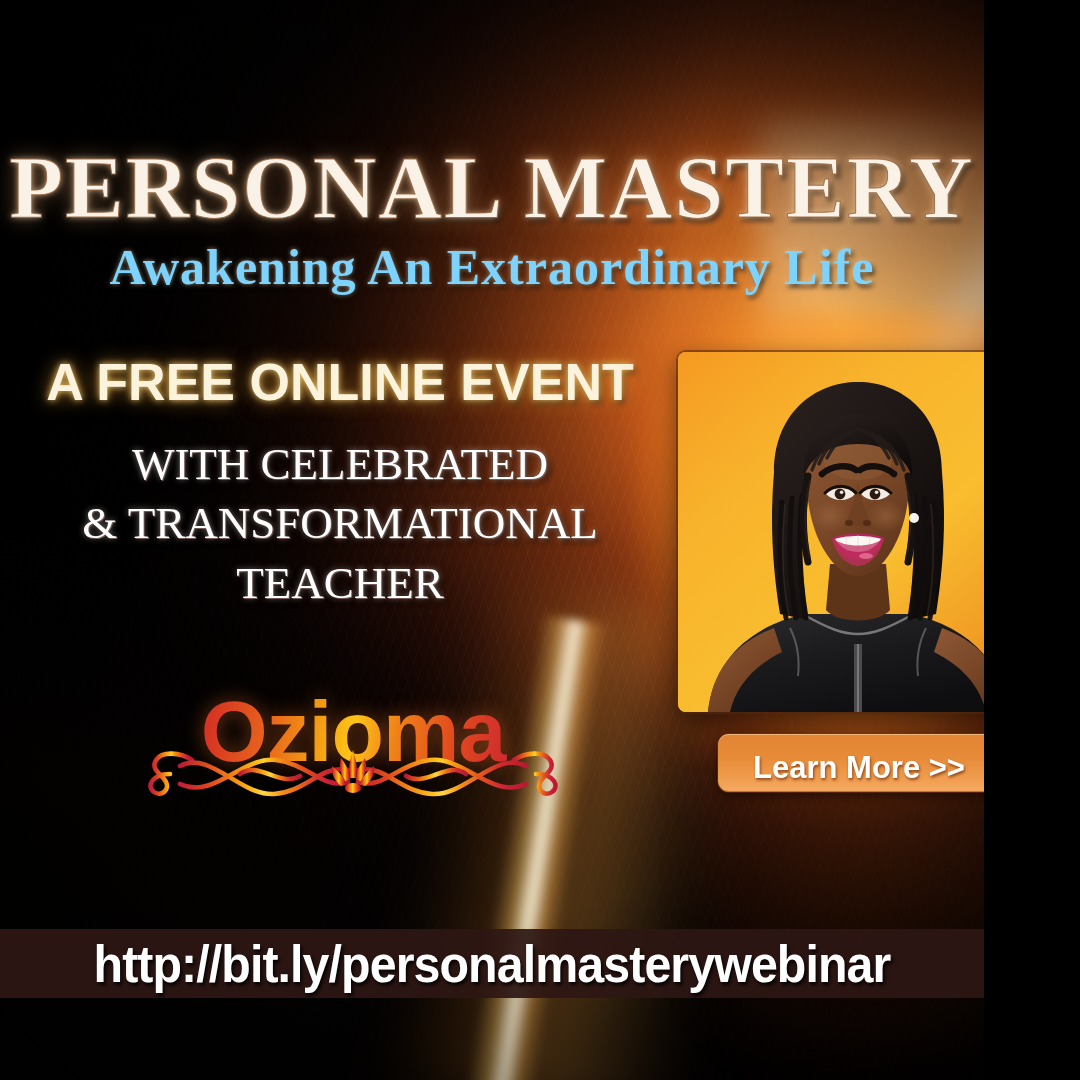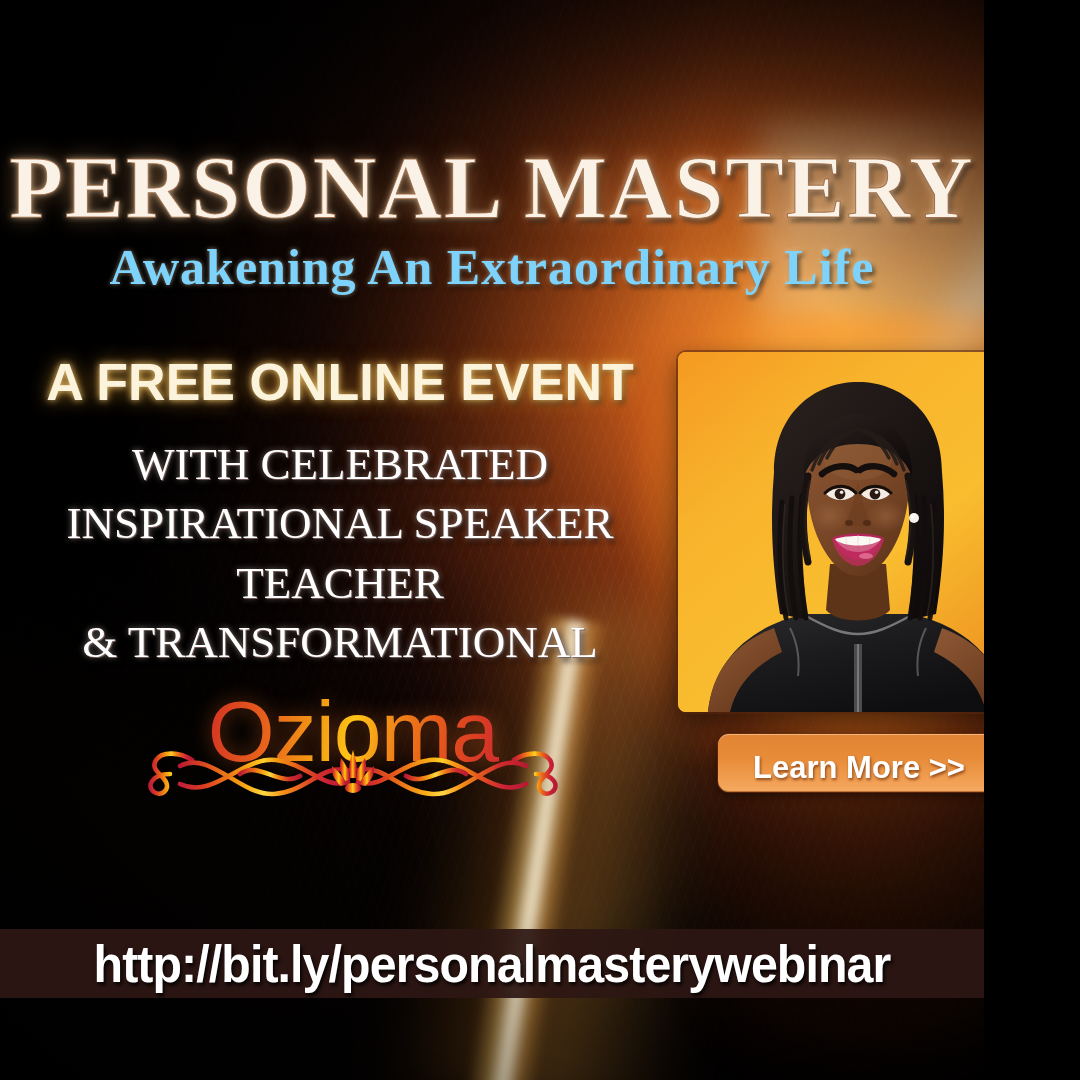--- a/index.html
+++ b/index.html
@@ -215,21 +215,21 @@
     width: 410px;
     height: 118px;
   }
   .logo-word {
     position: absolute;
     left: 0; top: 0;
     width: 100%;
     text-align: center;
     font-family: "Liberation Sans", sans-serif;
     font-size: 86px;
-    font-weight: normal;
+    font-weight: bold;
     letter-spacing: -1px;
     background: linear-gradient(100deg,
       #c8203a 0%, #d63522 16%, #e8641c 30%,
       #f5a211 43%, #ffc417 50%, #f08318 60%,
       #e14a1d 74%, #c91f35 92%, #bb1b33 100%);
     -webkit-background-clip: text;
     background-clip: text;
     color: transparent;
     -webkit-text-fill-color: transparent;
     filter: drop-shadow(0 0 10px rgba(255,120,40,0.45));
@@ -331,23 +331,22 @@
   <div class="glow-right-mid"></div>
   <div class="vignette"></div>
 
   <h1 class="headline">PERSONAL MASTERY</h1>
   <h2 class="subhead">Awakening An Extraordinary Life</h2>
 
   <div class="left-col">
     <div class="eyebrow">A FREE ONLINE EVENT</div>
     <div class="desc">
       <div>WITH CELEBRATED</div>
-      <div>INSPIRATIONAL SPEAKER</div>
+      <div>&amp; TRANSFORMATIONAL</div>
       <div>TEACHER</div>
-      <div>&amp; TRANSFORMATIONAL</div>
     </div>
   </div>
 
   <div class="logo-wrap">
     <div class="logo-word">Ozioma</div>
     <svg class="logo-flourish" viewBox="0 0 426 62">
       <defs>
         <linearGradient id="flGrad" x1="0" y1="0" x2="1" y2="0">
           <stop offset="0%" stop-color="#c01f38"></stop>
           <stop offset="14%" stop-color="#dc3b21"></stop>

